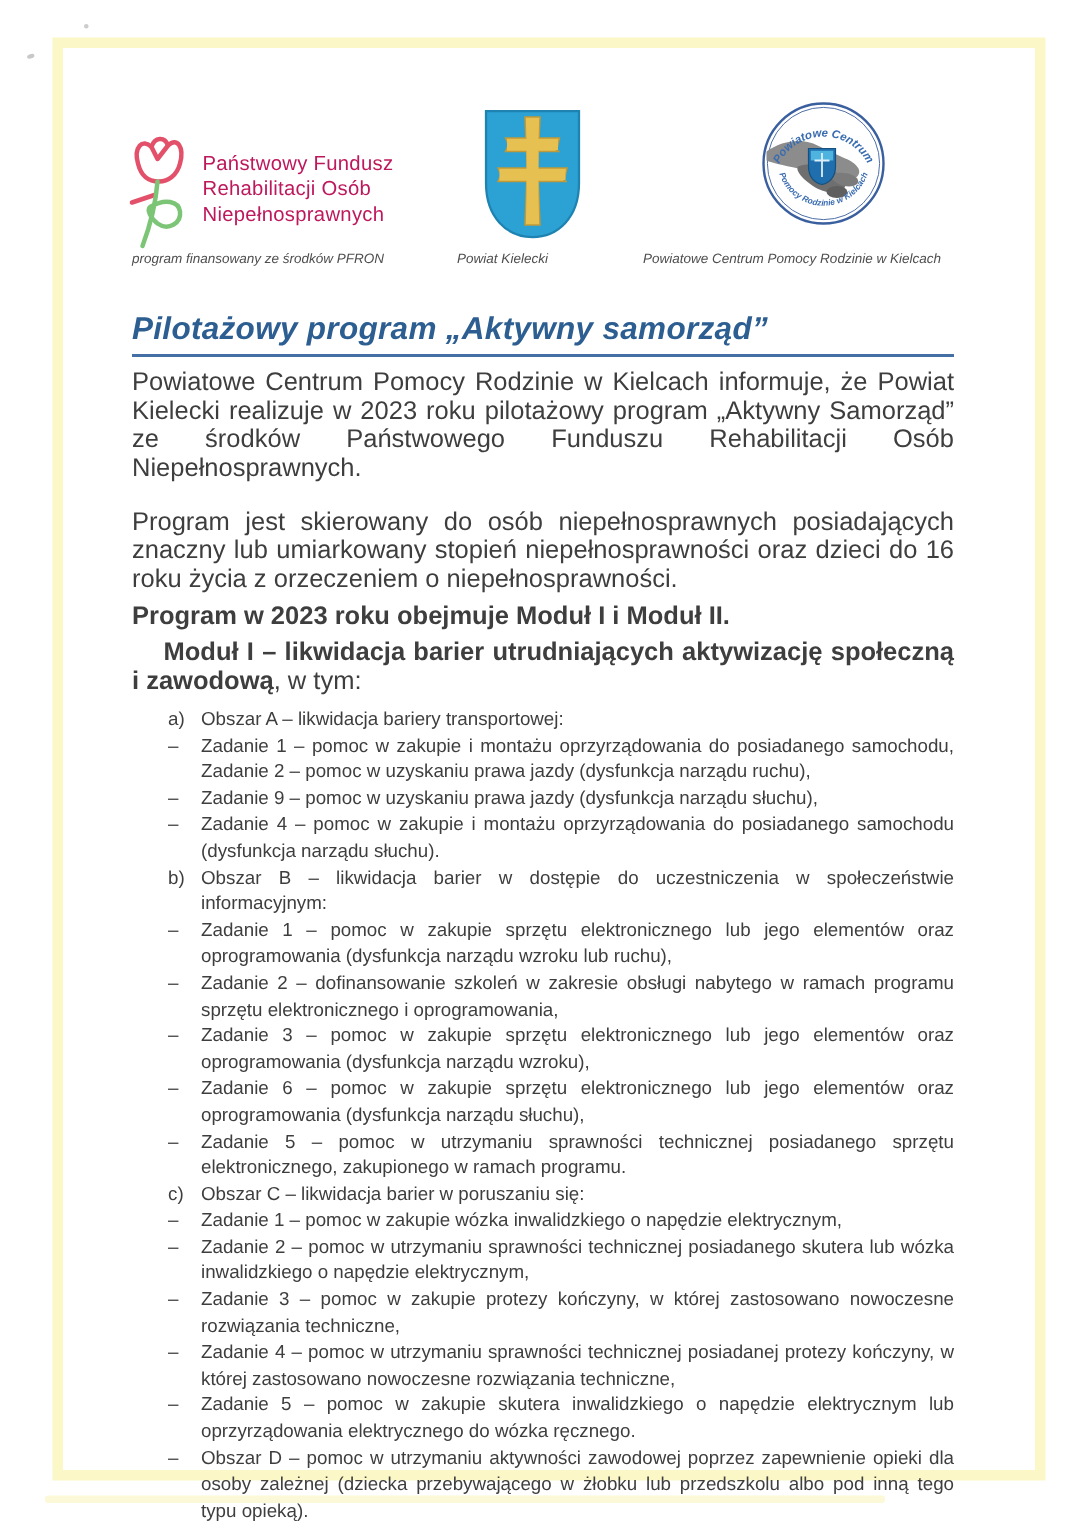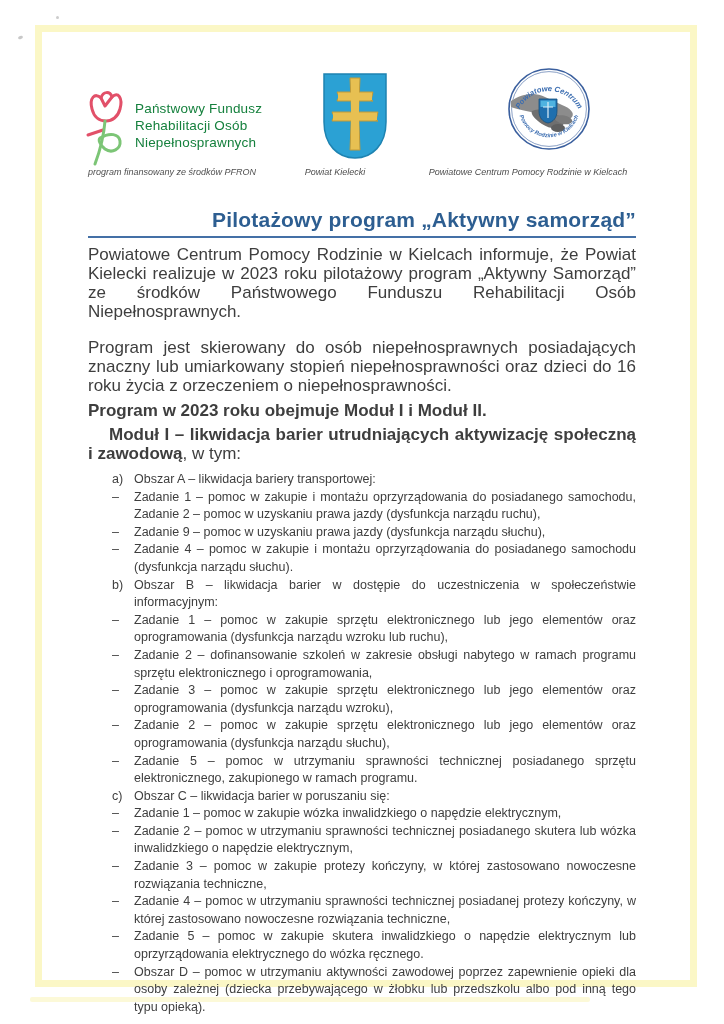--- a/index.html
+++ b/index.html
@@ -22,33 +22,34 @@
     background:#FCF9D8;border-radius:2px;
   }
 
   .content{position:absolute;left:88px;top:60px;width:548px;}
 
   
   .header{position:relative;height:147px;}
   .pfron{position:absolute;left:-4px;top:28px;display:flex;align-items:flex-start;}
   .pfron-name{
     margin-left:9px;margin-top:12px;
-    color:#15803d;font-size:13.5px;line-height:17px;font-weight:400;letter-spacing:.2px;
+    color:#be185d;font-size:13.5px;line-height:17px;font-weight:400;letter-spacing:.2px;
   }
   .caption{position:absolute;top:107px;font-style:italic;color:#4e4e4e;font-size:9px;white-space:nowrap;}
   .cap-left{left:0;}
   .cap-mid{left:182px;width:130px;text-align:center;}
   .cap-right{left:330px;width:220px;text-align:center;}
   .crest{position:absolute;left:234px;top:12px;}
   .pcpr{position:absolute;left:418px;top:6px;}
 
   
   .title{
-    text-align:right;color:#2D5E91;font-weight:bold;font-size:21px;line-height:26px;
+    text-align:left;color:#2D5E91;font-weight:bold;font-size:21px;line-height:26px;
     letter-spacing:.2px;
+    font-style:italic;
   }
   .rule{height:2px;background:#4470A6;margin-top:3px;}
 
   
   .para{
     font-size:17px;line-height:19px;color:#3E3E3E;text-align:justify;
   }
   .p1{margin-top:7px;}
   .p2{margin-top:17px;}
   .boldline{margin-top:6px;font-weight:bold;}
@@ -148,21 +149,21 @@
 
   <div class="tasklist">
       <div class="li"><span class="marker">a)</span><span>Obszar A – likwidacja bariery transportowej:</span></div>
       <div class="li"><span class="marker">–</span><span>Zadanie 1 – pomoc w zakupie i montażu oprzyrządowania do posiadanego samochodu, Zadanie 2 – pomoc w uzyskaniu prawa jazdy (dysfunkcja narządu ruchu),</span></div>
       <div class="li"><span class="marker">–</span><span>Zadanie  9 – pomoc w uzyskaniu prawa jazdy (dysfunkcja narządu słuchu),</span></div>
       <div class="li"><span class="marker">–</span><span>Zadanie 4 – pomoc w zakupie i montażu oprzyrządowania do posiadanego samochodu (dysfunkcja narządu słuchu).</span></div>
       <div class="li"><span class="marker">b)</span><span>Obszar B – likwidacja barier w dostępie do uczestniczenia w społeczeństwie informacyjnym:</span></div>
       <div class="li"><span class="marker">–</span><span>Zadanie 1 – pomoc w zakupie sprzętu elektronicznego lub jego elementów oraz oprogramowania (dysfunkcja narządu wzroku lub ruchu),</span></div>
       <div class="li"><span class="marker">–</span><span>Zadanie 2 – dofinansowanie szkoleń w zakresie obsługi nabytego w ramach programu sprzętu elektronicznego i oprogramowania,</span></div>
       <div class="li"><span class="marker">–</span><span>Zadanie 3 – pomoc w zakupie sprzętu elektronicznego lub jego elementów oraz oprogramowania (dysfunkcja narządu wzroku),</span></div>
-      <div class="li"><span class="marker">–</span><span>Zadanie 2 – pomoc w zakupie sprzętu elektronicznego lub jego elementów oraz oprogramowania (dysfunkcja narządu słuchu),</span></div>
+      <div class="li"><span class="marker">–</span><span>Zadanie 6 – pomoc w zakupie sprzętu elektronicznego lub jego elementów oraz oprogramowania (dysfunkcja narządu słuchu),</span></div>
       <div class="li"><span class="marker">–</span><span>Zadanie 5 – pomoc w utrzymaniu sprawności technicznej posiadanego sprzętu elektronicznego, zakupionego w ramach programu.</span></div>
       <div class="li"><span class="marker">c)</span><span>Obszar C – likwidacja barier w poruszaniu się:</span></div>
       <div class="li"><span class="marker">–</span><span>Zadanie 1 – pomoc w zakupie wózka inwalidzkiego o napędzie elektrycznym,</span></div>
       <div class="li"><span class="marker">–</span><span>Zadanie 2 – pomoc w utrzymaniu sprawności technicznej posiadanego skutera lub wózka inwalidzkiego o napędzie elektrycznym,</span></div>
       <div class="li"><span class="marker">–</span><span>Zadanie 3 – pomoc w zakupie protezy kończyny, w której zastosowano nowoczesne rozwiązania techniczne,</span></div>
       <div class="li"><span class="marker">–</span><span>Zadanie 4 – pomoc w utrzymaniu sprawności technicznej posiadanej protezy kończyny, w której zastosowano nowoczesne rozwiązania techniczne,</span></div>
       <div class="li"><span class="marker">–</span><span>Zadanie 5 – pomoc w zakupie skutera inwalidzkiego o napędzie elektrycznym lub oprzyrządowania elektrycznego do wózka ręcznego.</span></div>
       <div class="li"><span class="marker">–</span><span>Obszar D – pomoc w utrzymaniu aktywności zawodowej poprzez zapewnienie opieki dla osoby zależnej (dziecka przebywającego w żłobku lub przedszkolu albo pod inną tego typu opieką).</span></div>
     </div>
 

